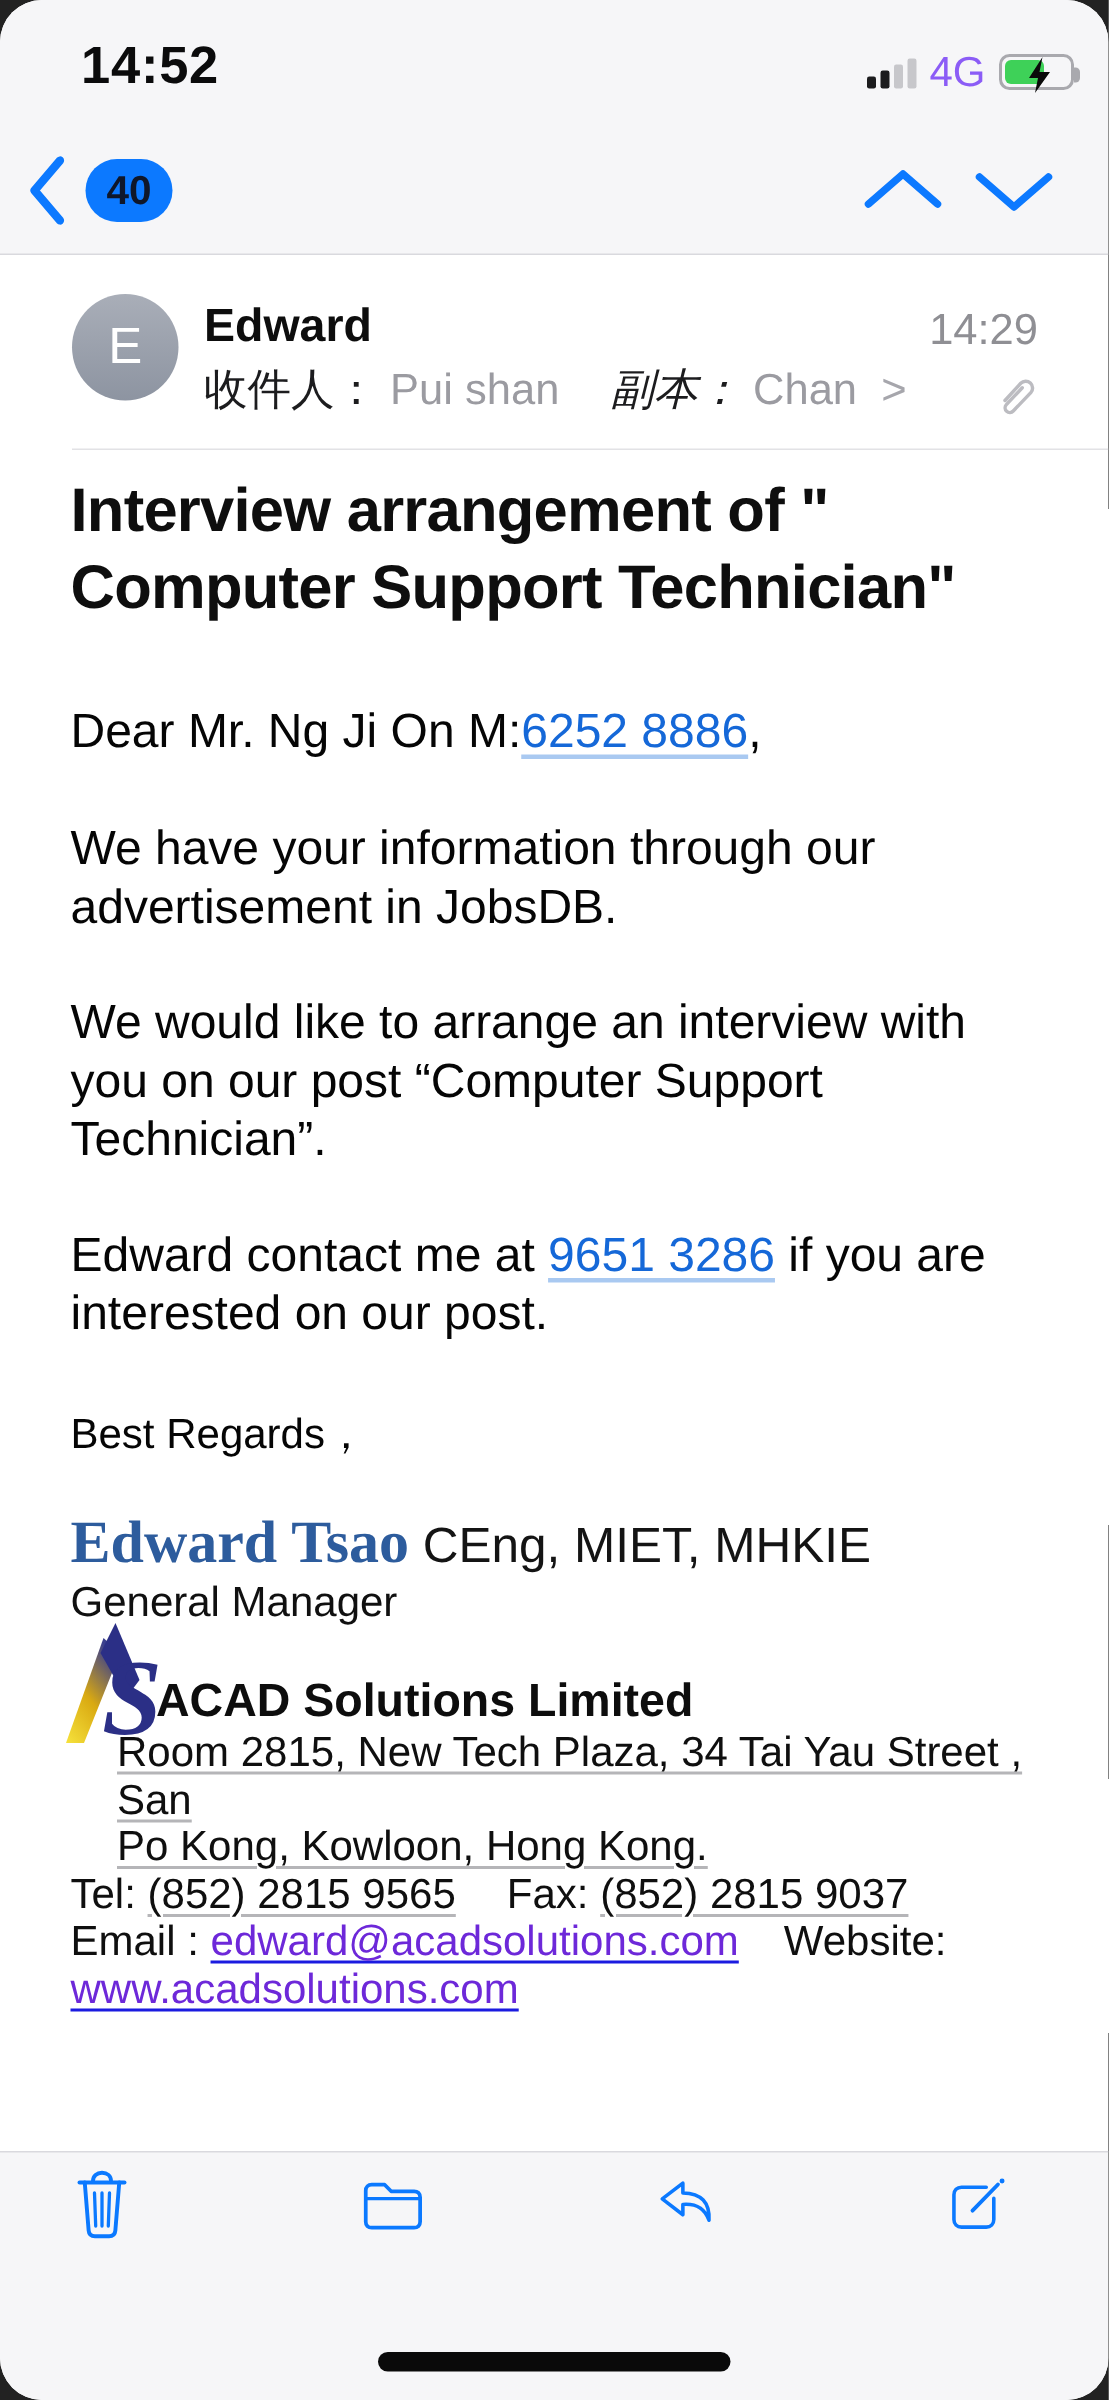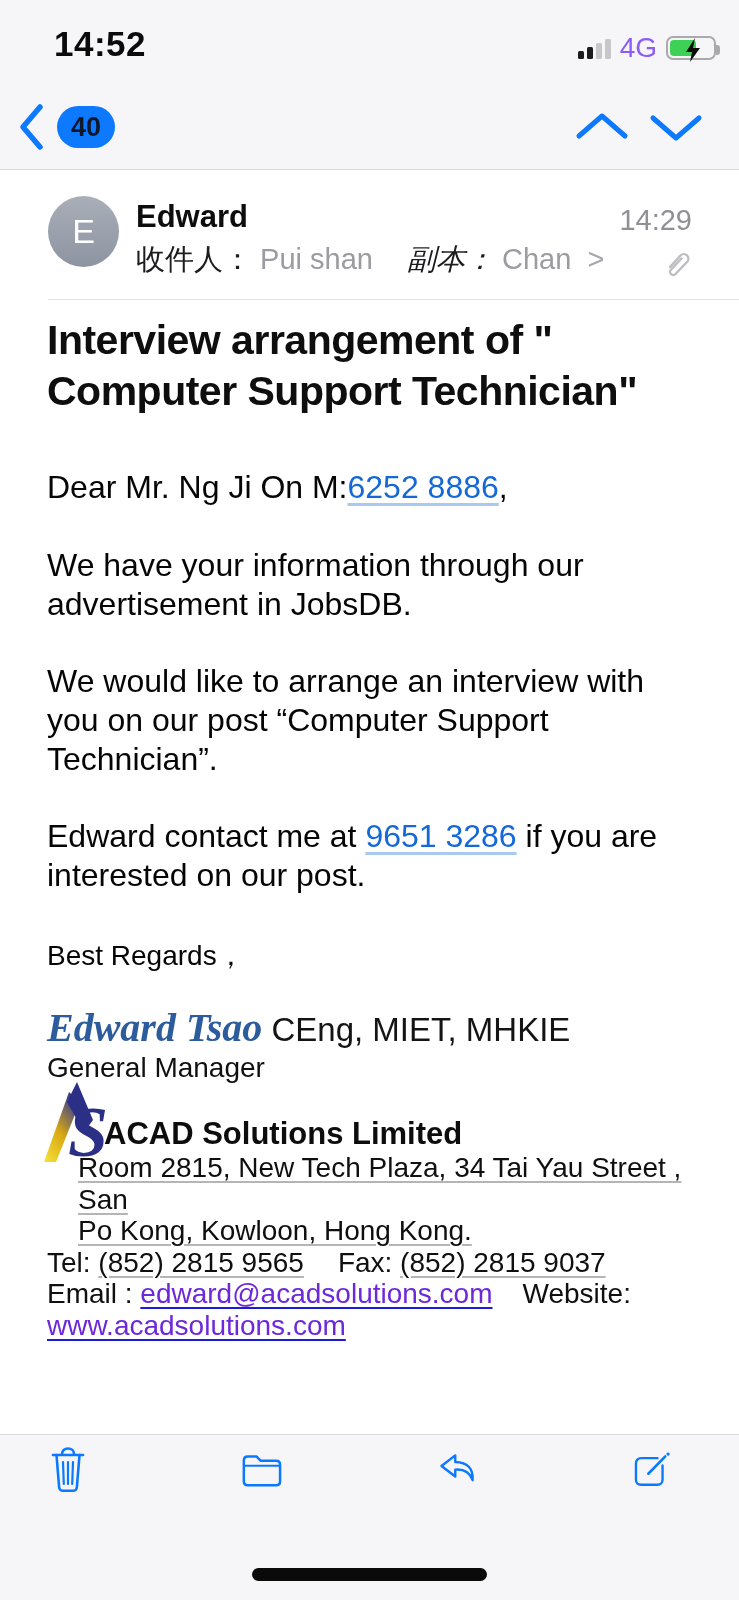--- a/index.html
+++ b/index.html
@@ -1,20 +1,21 @@
 <!DOCTYPE html>
 <html><head>
 <meta charset="utf-8">
 <style>
   * { margin:0; padding:0; box-sizing:border-box; }
   html,body { background:#222; }
   #screen {
     position:relative; width:739px; height:1600px; margin:0 auto;
     background:#ffffff; overflow:hidden;
     font-family:"Liberation Sans", sans-serif;
+    border-radius:28px;
     -webkit-font-smoothing:antialiased;
   }
   
   .top-chrome {
     position:absolute; left:0; top:0; width:739px; height:170px;
     background:#f6f6f8; border-bottom:1px solid #d9d9de;
   }
   .status-time {
     position:absolute; left:54px; top:24px; font-size:35px; font-weight:700;
     color:#0b0b0c; letter-spacing:.5px;
@@ -67,21 +68,21 @@
   .greeting { top:468px; }
   .p1 { top:546px; }
   .p2 { top:662px; }
   .p3 { top:817px; }
   .regards { top:936px; font-size:28px; }
   a.phone-link { color:#1568d8; text-decoration:underline; text-decoration-color:#a9c9f1; text-underline-offset:5px; }
   a.web-link { color:#6d28d9; text-decoration-color:#1b1be0; text-underline-offset:4px;text-align:center; }
 
   
   .sig-line { position:absolute; left:47px; top:1004px; white-space:nowrap; }
-  .sig-name { font-family:"Liberation Serif", serif; font-style:italic; font-weight:700; font-size:40px; color:#2d5c9d; }
+  .sig-name { font-family:"Liberation Serif", serif; font-weight:700; font-size:40px; color:#2d5c9d; }
   .sig-creds { font-size:33px; color:#141414; }
   .sig-title { position:absolute; left:47px; top:1052px; font-size:28px; color:#101010; }
   .logo { position:absolute; left:44px; top:1076px; }
   .company { position:absolute; left:104px; top:1116px; font-size:31px; font-weight:700; color:#0d0d0d; }
   .addr-block { position:absolute; left:47px; top:1152px; width:660px; font-size:28px; line-height:31.5px; color:#0f0f0f; }
   .u-gray { text-decoration:underline; text-decoration-color:#b5b5b8; text-decoration-thickness:2px; text-underline-offset:4px; }
   .addr1 { white-space:pre-line; display:block;margin-left:31px; }
   .gap-lg { display:inline-block; width:34px; }
   .gap-md { display:inline-block; width:30px; }
 

